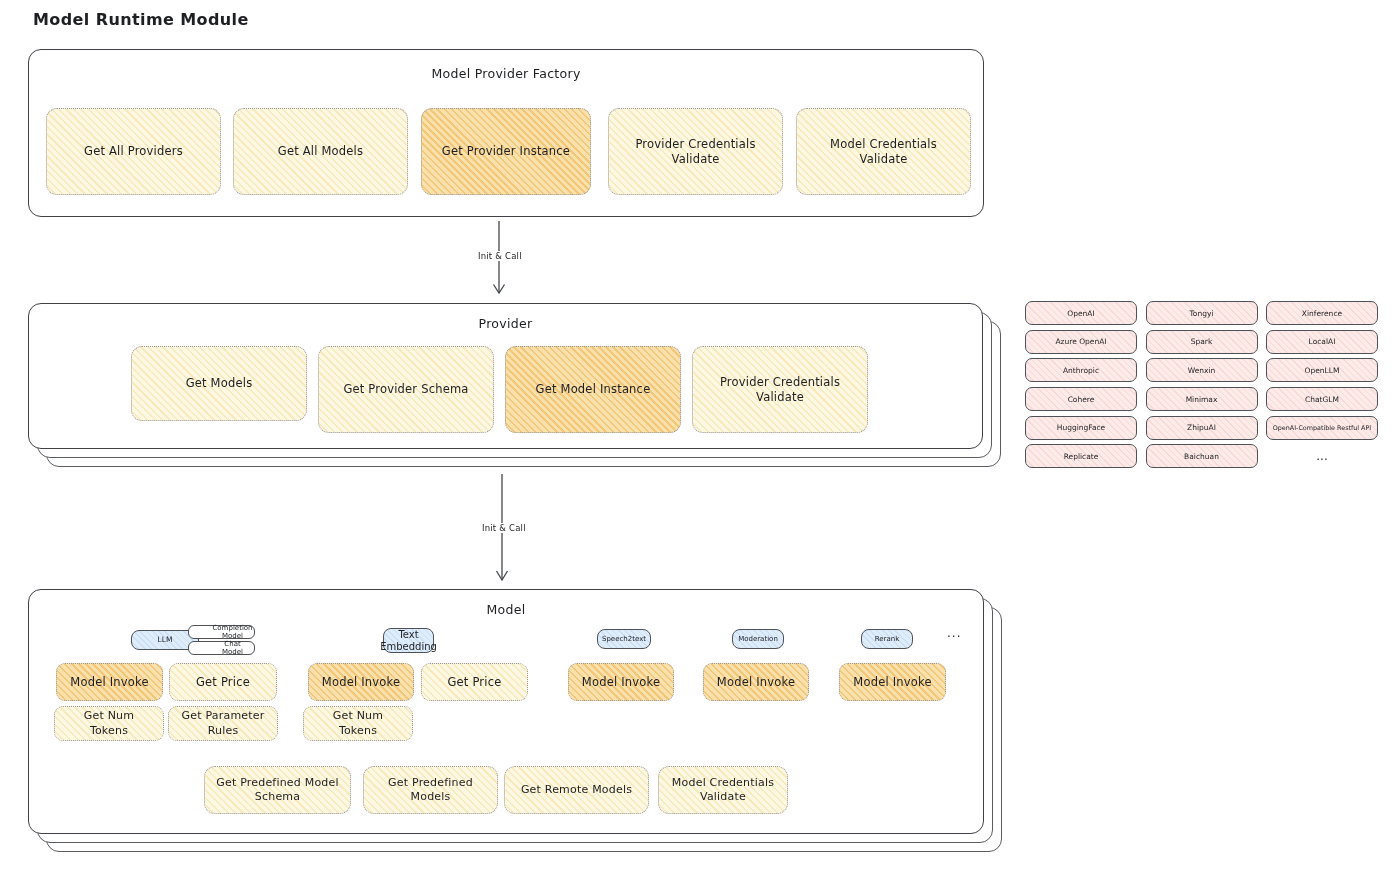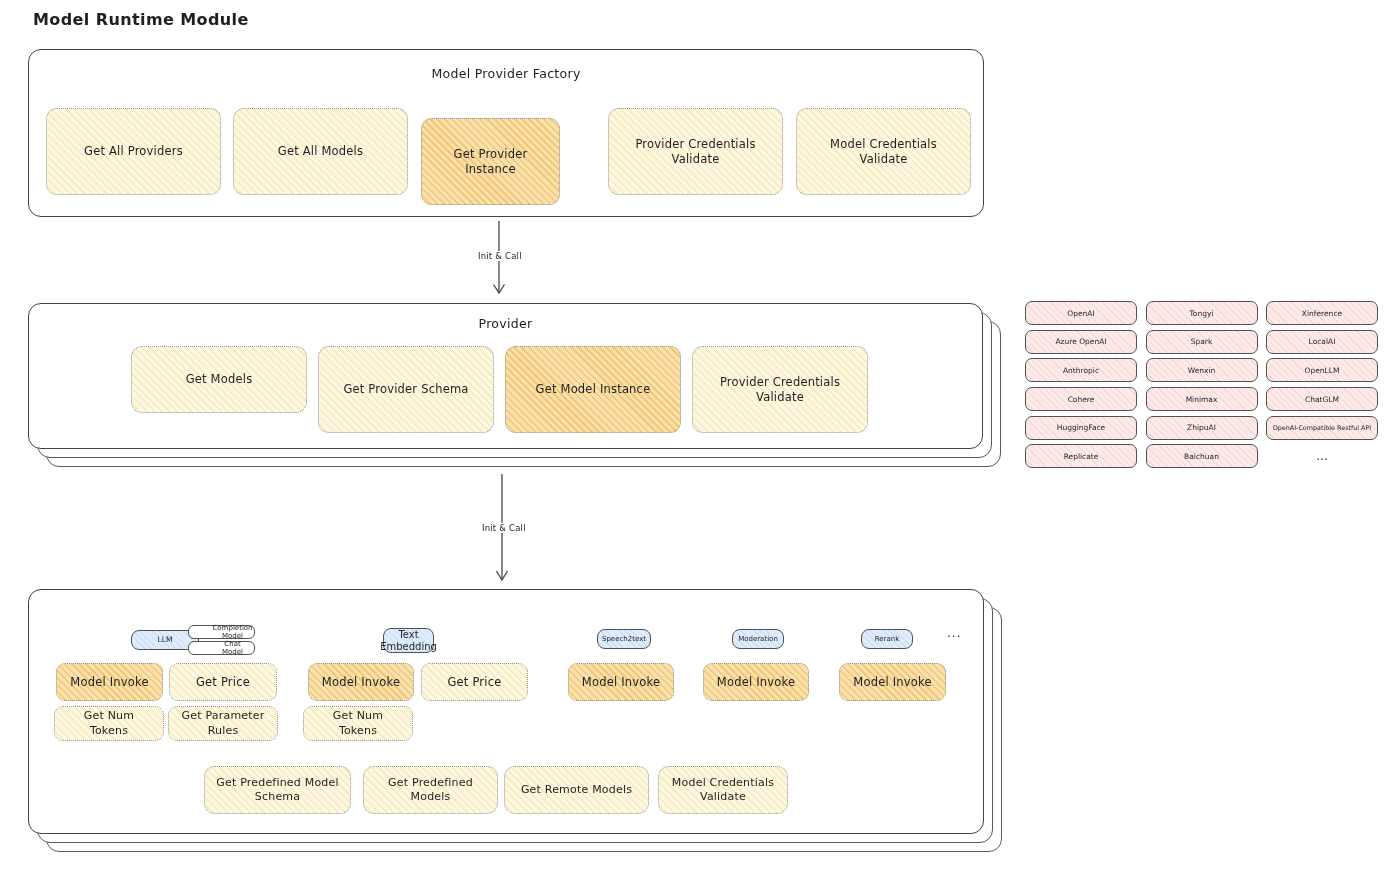--- a/index.html
+++ b/index.html
@@ -32,36 +32,36 @@
 <body>
 
 <div class="canvas">
 
   <div class="page-title">Model Runtime Module</div>
 
   <div class="box" style="left:28px;top:49px;width:956px;height:168px;">
     <div class="box-title" style="top:16px;">Model Provider Factory</div>
     <div class="fbtn fill-yellow" style="left:17px;top:58px;width:175px;height:87px;">Get All Providers</div>
     <div class="fbtn fill-yellow" style="left:204px;top:58px;width:175px;height:87px;">Get All Models</div>
-    <div class="fbtn fill-orange" style="left:392px;top:68px;width:139px;height:87px;">Get Provider Instance</div>
+    <div class="fbtn fill-orange" style="left:392px;top:58px;width:170px;height:87px;">Get Provider Instance</div>
     <div class="fbtn fill-yellow" style="left:579px;top:58px;width:175px;height:87px;">Provider Credentials Validate</div>
     <div class="fbtn fill-yellow" style="left:767px;top:58px;width:175px;height:87px;">Model Credentials Validate</div>
   </div>
 
   <svg class="arrow-svg" style="left:491px;top:221px;" width="16" height="74">
     <path d="M8 0 L8 72" stroke="#45484d" stroke-width="1.3" fill="none"></path>
     <path d="M2.5 63.5 L8 72 L13.5 63.5" stroke="#45484d" stroke-width="1.3" fill="none"></path>
   </svg>
   <div class="arrow-label" style="left:475px;top:251px;">Init &amp; Call</div>
 
   <div class="stack" style="left:46px;top:321px;width:955px;height:146px;"></div>
   <div class="stack" style="left:37px;top:312px;width:955px;height:146px;"></div>
   <div class="box" style="left:28px;top:303px;width:955px;height:146px;">
     <div class="box-title" style="top:12px;">Provider</div>
-    <div class="fbtn fill-yellow" style="left:102px;top:42px;width:176px;height:67px;">Get Models</div>
+    <div class="fbtn fill-yellow" style="left:102px;top:42px;width:176px;height:75px;">Get Models</div>
     <div class="fbtn fill-yellow" style="left:289px;top:42px;width:176px;height:87px;">Get Provider Schema</div>
     <div class="fbtn fill-orange" style="left:476px;top:42px;width:176px;height:87px;">Get Model Instance</div>
     <div class="fbtn fill-yellow" style="left:663px;top:42px;width:176px;height:87px;">Provider Credentials Validate</div>
   </div>
 
   <div class="providers-grid">
     <div class="pill">OpenAI</div>
     <div class="pill">Tongyi</div>
     <div class="pill">Xinference</div>
     <div class="pill">Azure OpenAI</div>
@@ -83,20 +83,21 @@
 
   <svg class="arrow-svg" style="left:494px;top:474px;" width="16" height="108">
     <path d="M8 0 L8 106" stroke="#45484d" stroke-width="1.3" fill="none"></path>
     <path d="M2.5 97 L8 106 L13.5 97" stroke="#45484d" stroke-width="1.3" fill="none"></path>
   </svg>
   <div class="arrow-label" style="left:479px;top:523px;">Init &amp; Call</div>
 
   <div class="stack" style="left:46px;top:607px;width:956px;height:245px;"></div>
   <div class="stack" style="left:37px;top:598px;width:956px;height:245px;"></div>
   <div class="box" style="left:28px;top:589px;width:956px;height:245px;">
+    <div class="box-title" style="top:12px;">Model</div>
 
     <div class="tab tab-blue" style="left:102px;top:40px;width:68px;height:20px;font-size:7.5px;">LLM</div>
     <div class="tab tab-white" style="left:159px;top:35px;width:67px;height:14px;">Completion Model</div>
     <div class="tab tab-white" style="left:159px;top:51px;width:67px;height:14px;">Chat Model</div>
     <div class="tab tab-blue" style="left:354px;top:38px;width:51px;height:25px;font-size:10px;">Text Embedding</div>
     <div class="tab tab-blue" style="left:568px;top:39px;width:54px;height:20px;">Speech2text</div>
     <div class="tab tab-blue" style="left:703px;top:39px;width:52px;height:20px;">Moderation</div>
     <div class="tab tab-blue" style="left:832px;top:39px;width:52px;height:20px;">Rerank</div>
     <div class="dots" style="left:918px;top:36px;">...</div>
 

